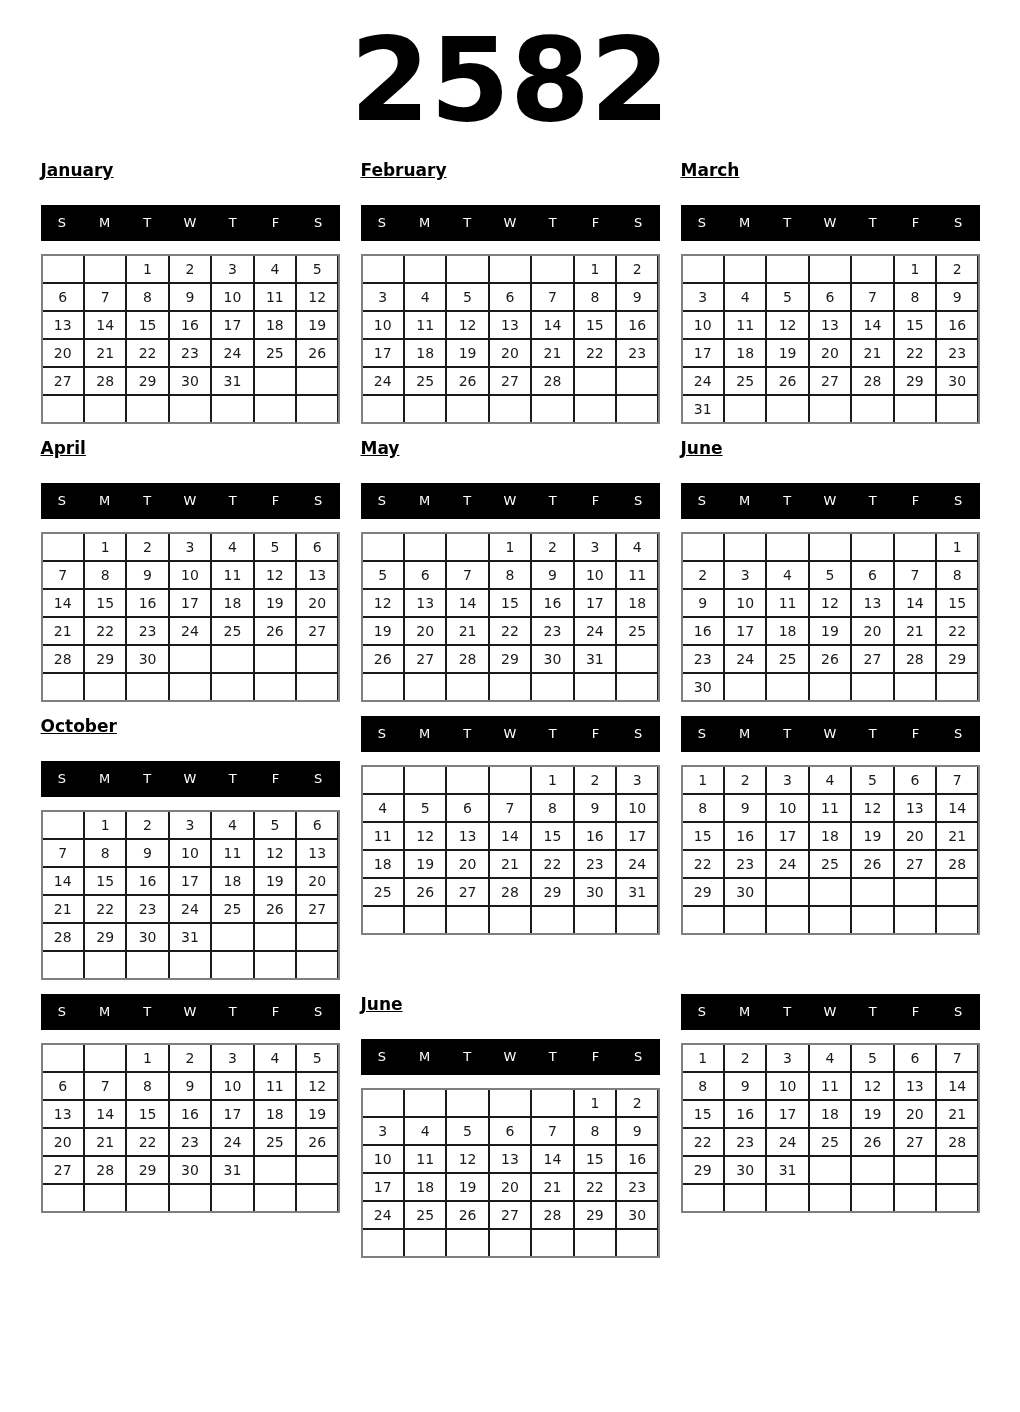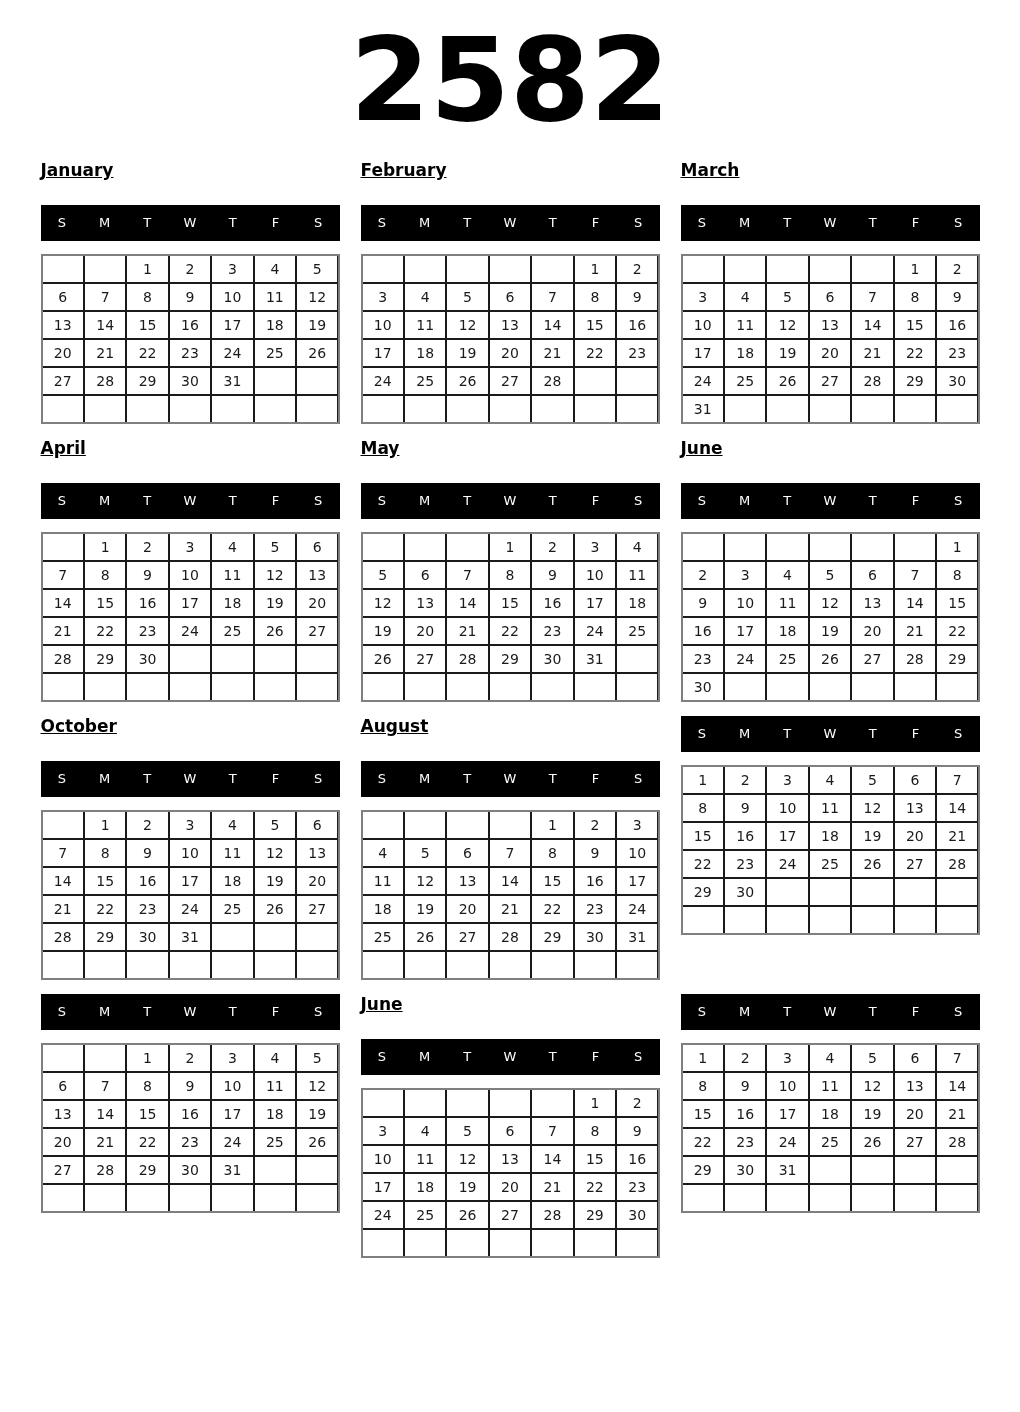--- a/index.html
+++ b/index.html
@@ -461,21 +461,20 @@
           <div class="dcell"></div>
           <div class="dcell"></div>
           <div class="dcell"></div>
           <div class="dcell"></div>
           <div class="dcell"></div>
           <div class="dcell"></div>
         </div>
   </section>
 
   <section class="month">
-    <h2 class="mtitle">August</h2>
     <div class="wdbar">
           <span class="wd">S</span>
           <span class="wd">M</span>
           <span class="wd">T</span>
           <span class="wd">W</span>
           <span class="wd">T</span>
           <span class="wd">F</span>
           <span class="wd">S</span>
         </div>
     <div class="dgrid">

